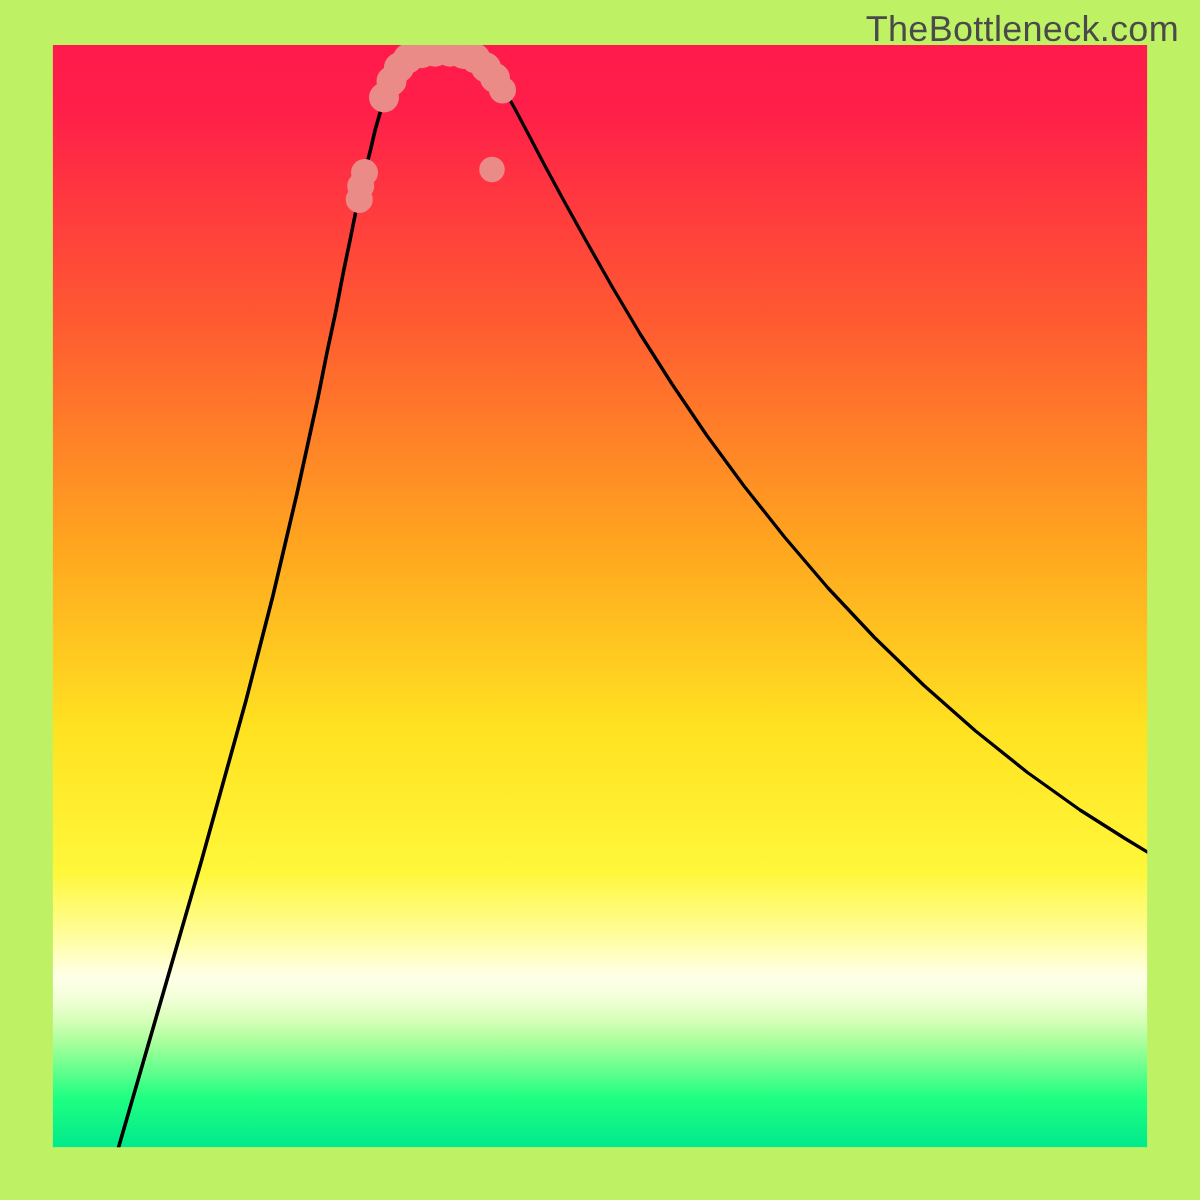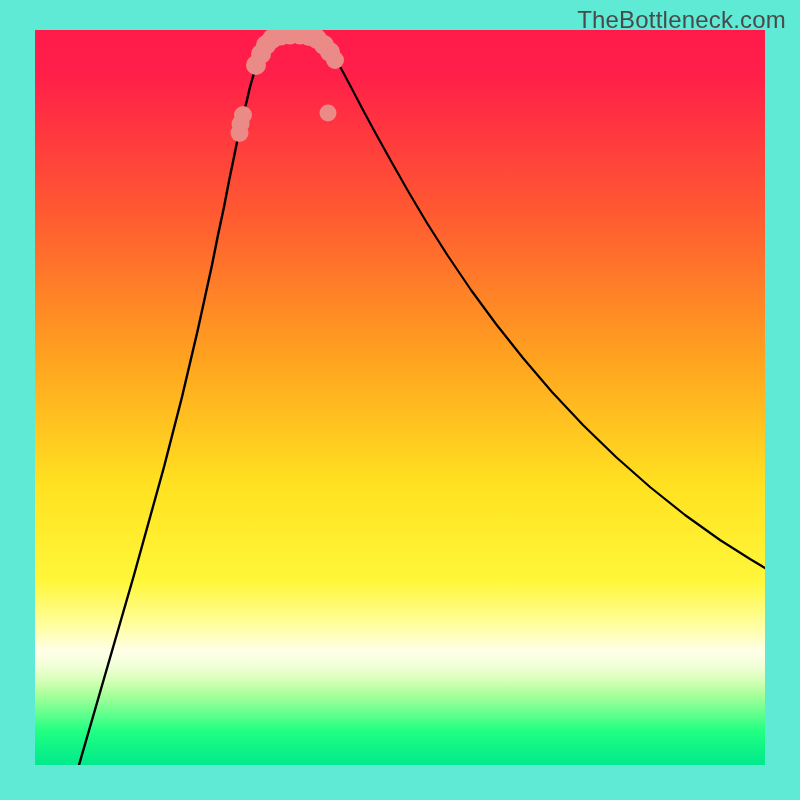--- a/index.html
+++ b/index.html
@@ -7,21 +7,21 @@
     padding: 0;
     width: 800px;
     height: 800px;
     background: #000;
     font-family: Arial, Helvetica, sans-serif;
   }
   .frame {
     position: relative;
     width: 800px;
     height: 800px;
-    background: #5eead4;
+    background: #bef264;
   }
   .watermark {
     position: absolute;
     top: 6px;
     right: 14px;
     color: #4a4a4a;
     font-size: 24px;
     font-weight: 500;
     letter-spacing: 0.2px;
     z-index: 5;

